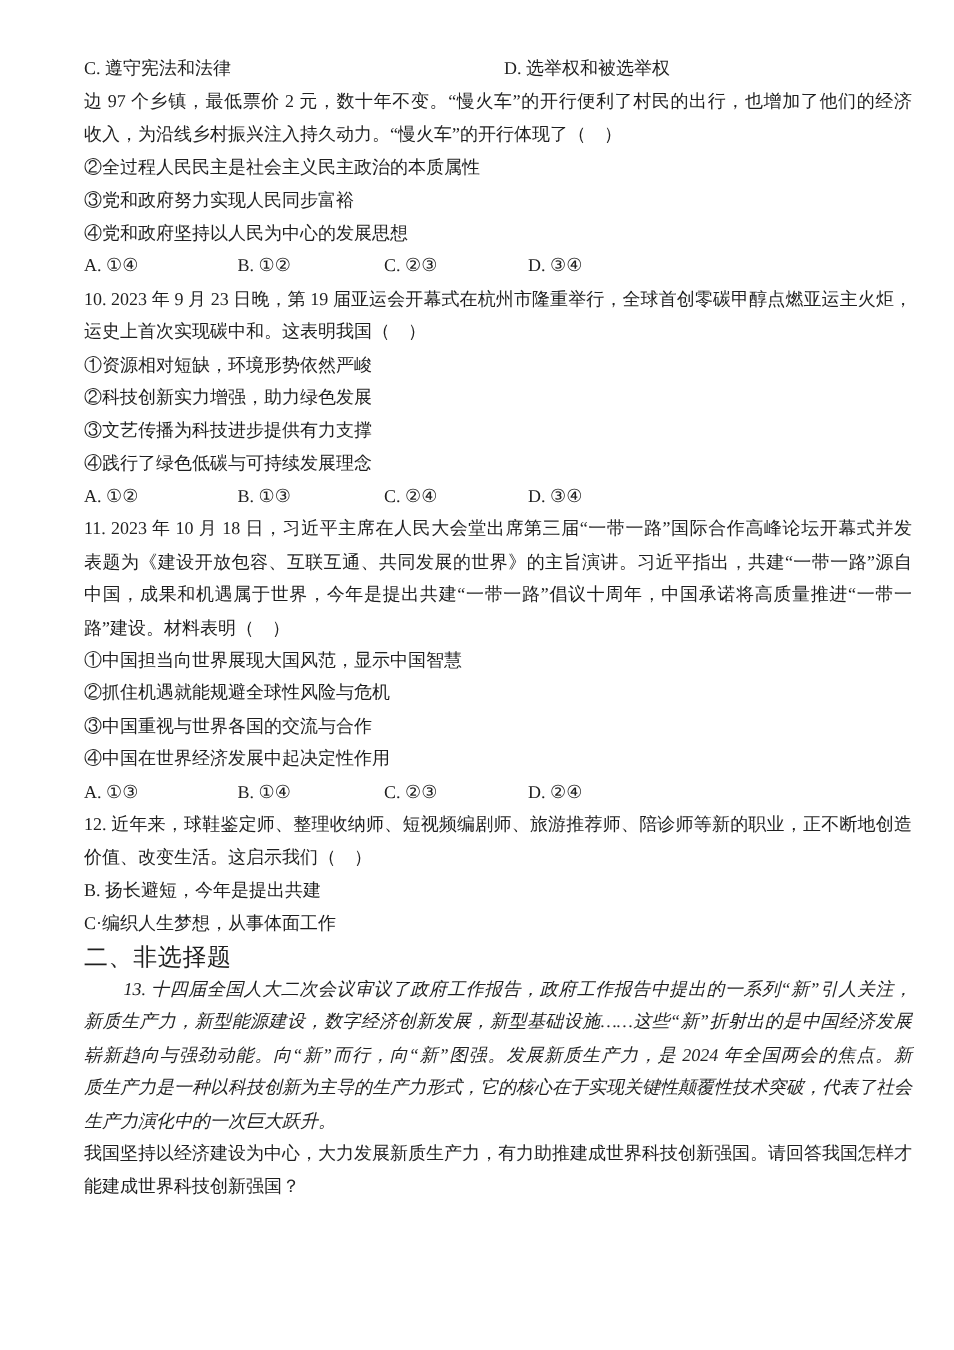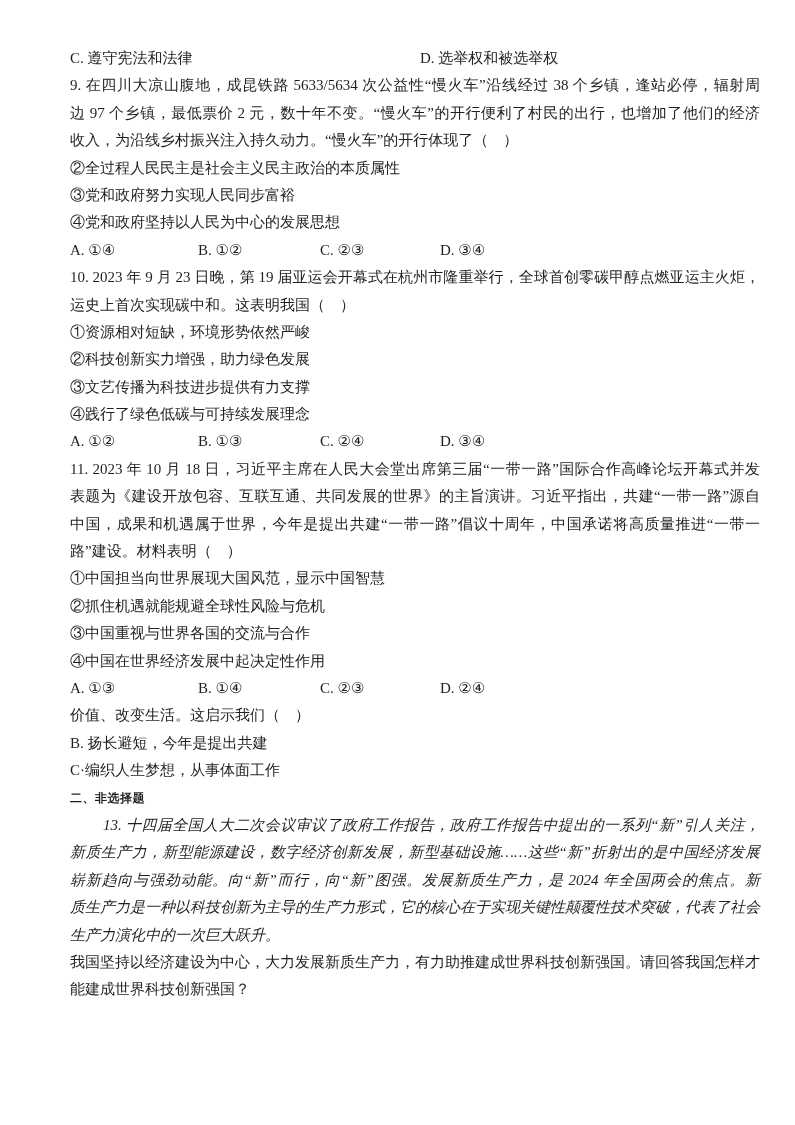--- a/index.html
+++ b/index.html
@@ -12,35 +12,34 @@
     font-family:"Liberation Serif","DejaVu Serif",serif;
     font-size:15px;
     color:#1f1f1f;
     overflow:hidden;
   }
   .line, .just, .row2, .row4 { height:27.4px; line-height:27.4px; }
   .just { text-align:justify; text-align-last:justify; }
   .row2 { display:grid; grid-template-columns:350px 1fr; }
   .row4 { display:grid; grid-template-columns:128px 122px 120px 1fr; }
   .cell { display:block; white-space:nowrap; }
-  .heading { font-weight:bold; font-size:12px; letter-spacing:0.5px; }
+  .heading { font-weight:normal; font-size:20px; letter-spacing:0.5px; }
   .kai { font-style:italic; }
   .ind { text-indent:33px; }
 </style>
 </head>
 <body>
 
 <div class="page">
 
   <div class="row2">
     <span class="cell">C. 遵守宪法和法律</span>
     <span class="cell">D. 选举权和被选举权</span>
   </div>
 
-  <div class="just">9. 在四川大凉山腹地，成昆铁路 5633/5634 次公益性“慢火车”沿线经过 38 个乡镇，逢站必停，辐射周</div>
   <div class="just">边 97 个乡镇，最低票价 2 元，数十年不变。“慢火车”的开行便利了村民的出行，也增加了他们的经济</div>
   <div class="line">收入，为沿线乡村振兴注入持久动力。“慢火车”的开行体现了（　）</div>
   <div class="line">②全过程人民民主是社会主义民主政治的本质属性</div>
   <div class="line">③党和政府努力实现人民同步富裕</div>
   <div class="line">④党和政府坚持以人民为中心的发展思想</div>
   <div class="row4">
     <span class="cell">A. ①④</span>
     <span class="cell">B. ①②</span>
     <span class="cell">C. ②③</span>
     <span class="cell">D. ③④</span>
@@ -67,20 +66,21 @@
   <div class="line">②抓住机遇就能规避全球性风险与危机</div>
   <div class="line">③中国重视与世界各国的交流与合作</div>
   <div class="line">④中国在世界经济发展中起决定性作用</div>
   <div class="row4">
     <span class="cell">A. ①③</span>
     <span class="cell">B. ①④</span>
     <span class="cell">C. ②③</span>
     <span class="cell">D. ②④</span>
   </div>
 
+  <div class="just">12. 近年来，球鞋鉴定师、整理收纳师、短视频编剧师、旅游推荐师、陪诊师等新的职业，正不断地创造</div>
   <div class="line">价值、改变生活。这启示我们（　）</div>
   <div class="row2">
     <span class="cell">B. 扬长避短，今年是提出共建</span>
   </div>
   <div class="row2">
     <span class="cell">C·编织人生梦想，从事体面工作</span>
   </div>
 
   <div class="line heading">二、非选择题</div>
 

